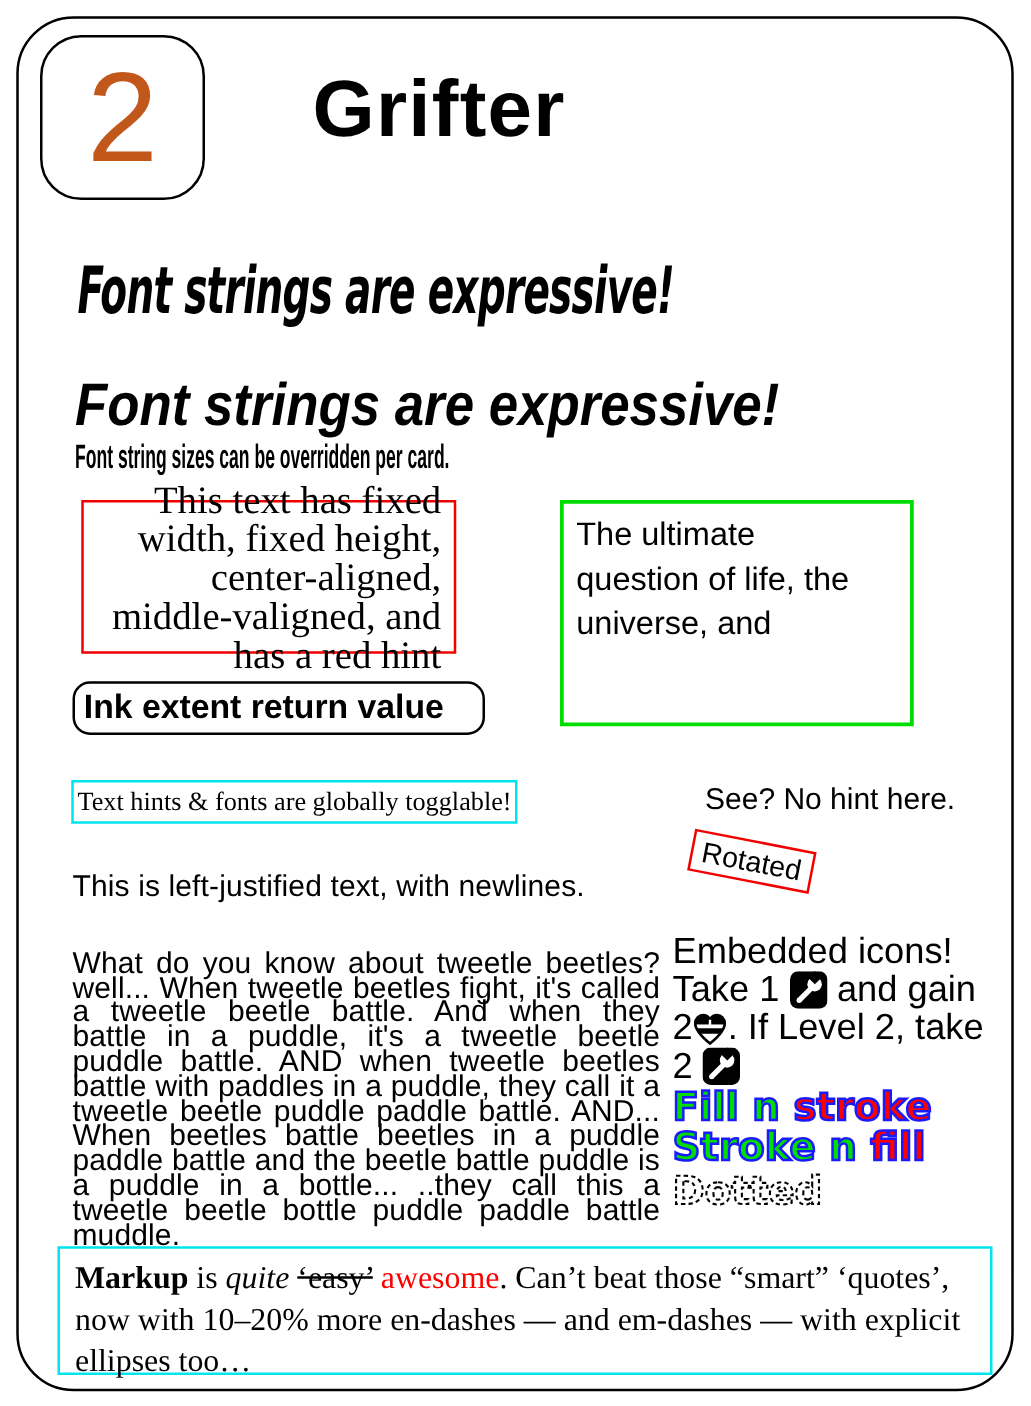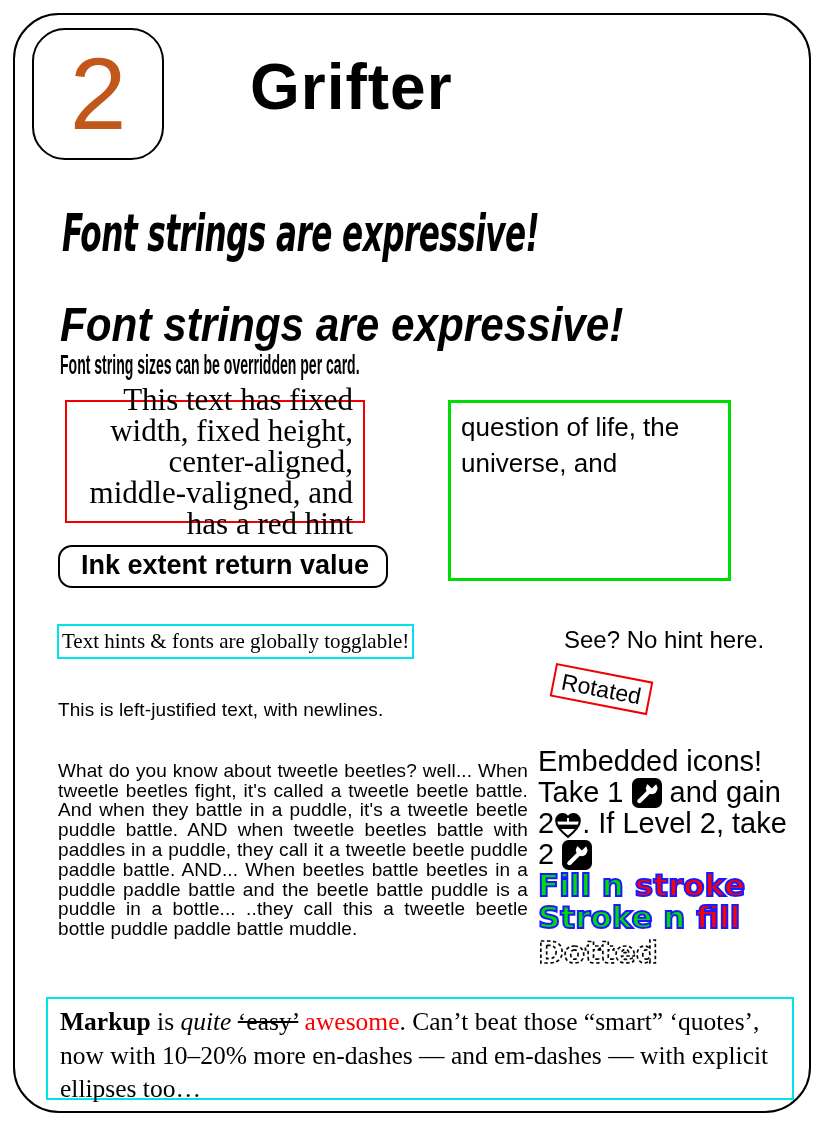--- a/index.html
+++ b/index.html
@@ -34,39 +34,39 @@
   }
   .red-box{
     left:65px;top:400px;width:300px;height:123px;border:2.2px solid #f20000;
     display:flex;align-items:center;justify-content:center;box-sizing:border-box;
     font-family:"Liberation Serif",serif;font-size:31px;line-height:31px;text-align:right;
     padding:0 10px;
   }
   .ink-box{
     left:58px;top:545px;width:330px;height:43px;box-sizing:border-box;
     border:2.6px solid #000;border-radius:14px;
-    font-weight:bold;font-size:27px;line-height:37px;padding-left:21px;white-space:nowrap;
+    font-weight:bold;font-size:27px;line-height:37px;padding-left:7px;white-space:nowrap;
   }
   .green-box{
     left:448px;top:400px;width:283px;height:181px;box-sizing:border-box;
     border:3px solid #00dd00;padding:7px 0 0 10px;
     font-size:26px;line-height:35.5px;
   }
   .cyan-line{
     left:57px;top:624px;border:2px solid #00e4ee;display:inline-block;
     font-family:"Liberation Serif",serif;font-size:21px;line-height:31px;padding:0 3px;white-space:nowrap;
   }
   .no-hint{left:564px;top:626px;font-size:24px;white-space:nowrap;}
   .rotated{
     left:552px;top:672px;border:2.5px solid #f20000;padding:0 7px;
     font-size:23px;line-height:30px;transform:rotate(11deg);transform-origin:center;white-space:nowrap;
   }
   .para{
     left:58px;top:700px;width:470px;
-    font-size:19px;line-height:19.8px;letter-spacing:0.1px;
+    font-size:24px;line-height:19.8px;letter-spacing:0.1px;
   }
   .para .body{text-align:justify;margin-top:41px;}
   .embedded{
     left:538px;top:746px;width:260px;
     font-size:29px;line-height:30.5px;
   }
   .embedded svg{vertical-align:-6px;}
   .stroke-demo{left:536px;top:866px;}
   .markup-box{
     left:46px;top:997px;width:748px;height:103px;box-sizing:border-box;
@@ -96,20 +96,21 @@
 
 <div class="abs red-box">
   <span>This text has fixed width, fixed height, center-aligned, middle-valigned, and has a red hint</span>
 </div>
 
 <div class="abs ink-box">
   <span>Ink extent return value</span>
 </div>
 
 <div class="abs green-box">
+  <div>The ultimate</div>
   <div>question of life, the</div>
   <div>universe, and</div>
 </div>
 
 <div class="abs cyan-line">
   <span>Text hints &amp; fonts are globally togglable!</span>
 </div>
 
 <div class="abs no-hint">See? No hint here.</div>
 

